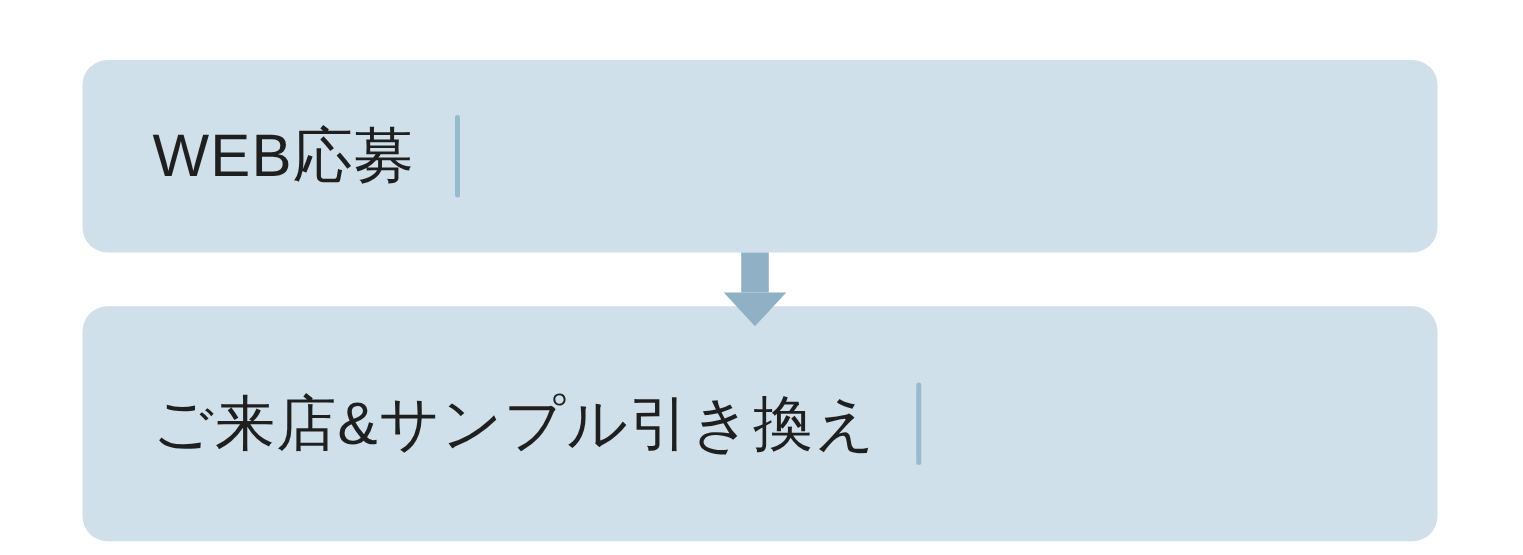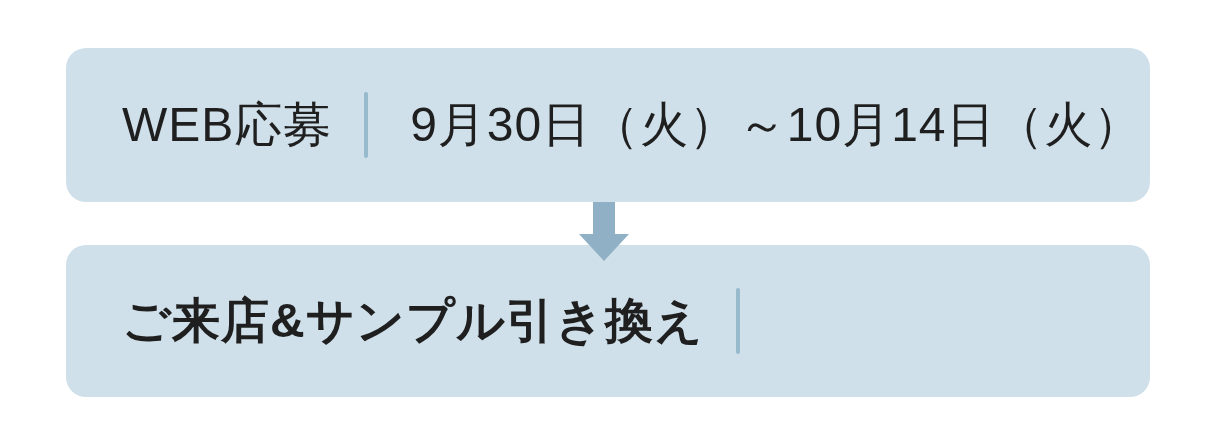--- a/index.html
+++ b/index.html
@@ -25,21 +25,21 @@
     align-items: center;
     padding: 0 30px 0 56px;
     box-sizing: border-box;
     color: var(--text, #1f1f1f);
     font-size: 48px;
     font-weight: 400;
     letter-spacing: 0.02em;
     white-space: nowrap;
   }
   .flow-box--step1 { top: 48px;  height: 154px; }
-  .flow-box--step2 { top: 245px; height: 152px; font-weight: bold; }
+  .flow-box--step2 { top: 245px; height: 188px; }
   .step-label { flex: none; }
   .v-divider {
     flex: none;
     width: 4px;
     height: 66px;
     border-radius: 2px;
     background: var(--divider, #98bacd);
     margin: 0 42px 0 32px;
   }
   .step-period { flex: none; }
@@ -71,21 +71,20 @@
   }
 </style>
 </head>
 <body>
 
 <div class="stage">
 
   <section class="flow-box flow-box--step1">
     <span class="step-label">WEB応募</span>
     <span class="v-divider"></span>
-    <span class="step-period">9月30日（火）～10月14日（火）</span>
   </section>
 
   <div class="down-arrow">
     <span class="shaft"></span>
     <span class="head"></span>
   </div>
 
   <section class="flow-box flow-box--step2">
     <span class="step-label">ご来店&amp;サンプル引き換え</span>
     <span class="v-divider"></span>

